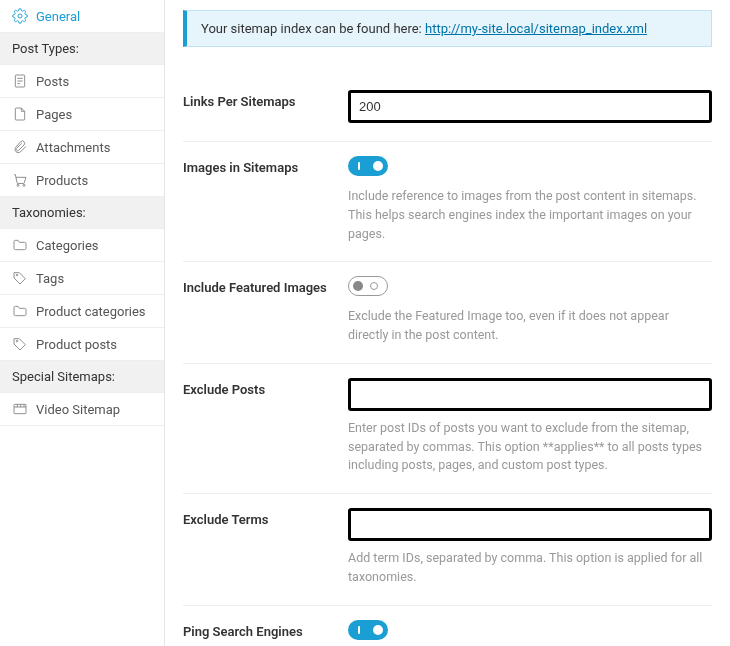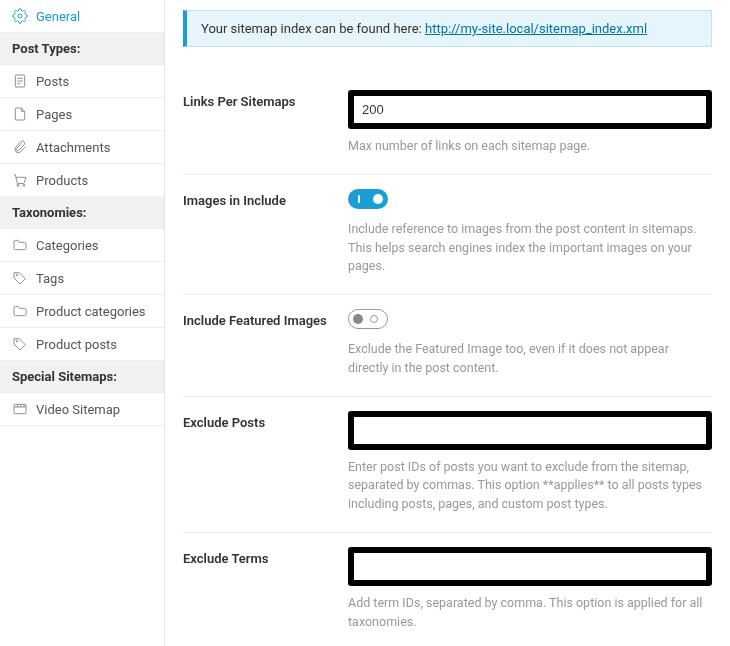--- a/index.html
+++ b/index.html
@@ -26,21 +26,21 @@
     padding: 8px 10px 8px 12px;
     border-bottom: 1px solid #eee;
     font-size: 13px;
     color: #555;
     cursor: pointer;
     gap: 8px;
   }
   .sidebar-item.active { color: #1a9ed4; }
   .sidebar-heading {
     background: #f1f1f1;
-    font-weight: 700;
+    font-weight: 400;
     color: #333;
     cursor: default;
   }
   .sb-icon { width: 16px; height: 16px; display: inline-flex; align-items: center; justify-content: center; color: #888; }
   .sidebar-item.active .sb-icon { color: #1a9ed4; }
   .sb-icon svg { width: 16px; height: 16px; stroke: currentColor; fill: none; stroke-width: 1.4; }
   
   .main { flex: 1; padding: 10px 18px 20px 18px; overflow-y: auto; }
   .notice {
     background: #e6f4fb;
@@ -69,21 +69,21 @@
   }
   .field-control { flex: 1; }
   .field-desc {
     color: #999;
     font-size: 12.5px;
     line-height: 1.5;
     margin-top: 8px;
   }
   input[type=number], input[type=text] {
     width: 100%;
-    border: 6px solid #000000;
+    border: 3px solid #000000;
     border-radius: 3px;
     padding: 6px 8px;
     font-size: 13px;
     color: #333;
     background: #fff;
   }
   input[type=number] { padding-right: 4px; }
   
   .toggle {
     position: relative;
@@ -237,26 +237,25 @@
   <div class="main">
 
     <div class="notice">
       <span>Your sitemap index can be found here: </span><a href="#">http://my-site.local/sitemap_index.xml</a>
     </div>
 
     <div class="field-row">
       <div class="field-label">Links Per Sitemaps</div>
       <div class="field-control">
         <input type="number" value="200" style="">
-        <div class="field-desc">Max number of links on each sitemap page.</div>
-      </div>
-    </div>
-
-    <div class="field-row">
-      <div class="field-label">Images in Include</div>
+      </div>
+    </div>
+
+    <div class="field-row">
+      <div class="field-label">Images in Sitemaps</div>
       <div class="field-control">
         <div class="toggle on"><div class="knob"></div></div>
         <div class="field-desc">Include reference to images from the post content in sitemaps. This helps search engines index the important images on your pages.</div>
       </div>
     </div>
 
     <div class="field-row">
       <div class="field-label">Include Featured Images</div>
       <div class="field-control">
         <div class="toggle off"><div class="knob"></div></div>

